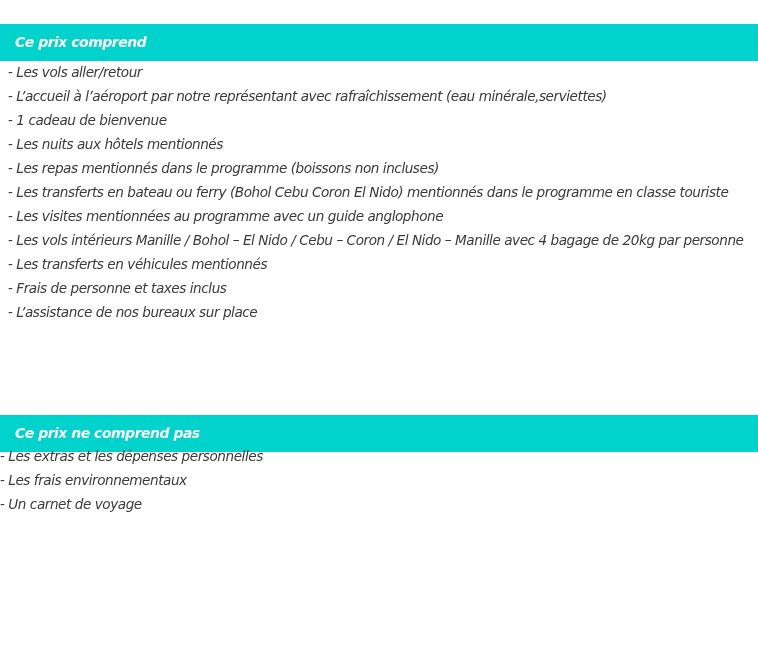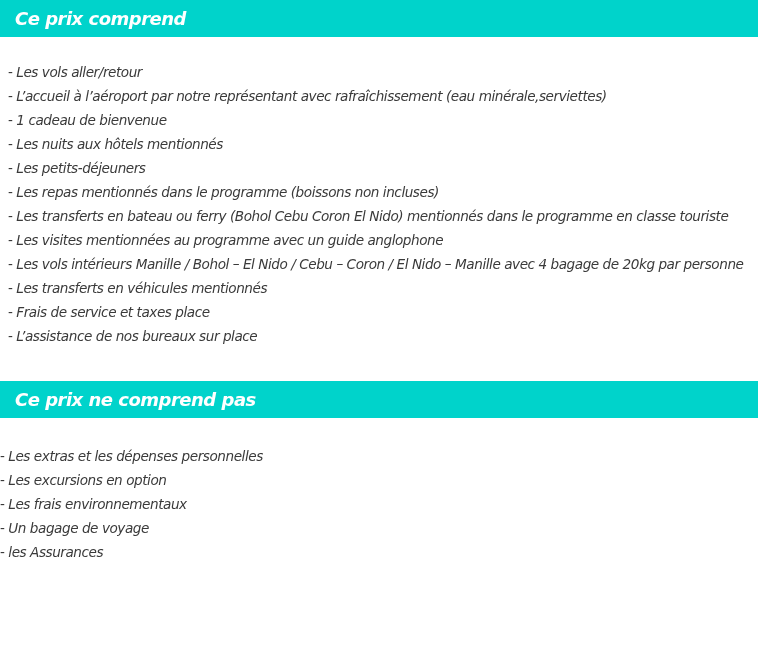--- a/index.html
+++ b/index.html
@@ -16,28 +16,29 @@
     }
     .section-header {
       position: absolute;
       left: 0;
       width: 758px;
       height: 37px;
       background: #00d3cb;
       color: #ffffff;
       font-style: italic;
       font-weight: bold;
-      font-size: 18px;
+      font-size: 14px;
       line-height: 37px;
       box-sizing: border-box;
       padding-left: 15px;
       letter-spacing: -0.5px;
+      margin-top: 24px;
     }
     #hdr1 { top: 0; }
-    #hdr2 { top: 381px; }
+    #hdr2 { top: 391px; }
     .list {
       position: absolute;
       left: 0;
       margin: 0;
       padding: 0;
       list-style: none;
     }
     #list1 { top: 60px; padding-left: 8px; }
     #list2 { top: 444px; }
     .list li {
@@ -56,33 +57,30 @@
 
 <div class="section-header" id="hdr1">
   <span>Ce prix comprend</span>
 </div>
 
 <ul class="list" id="list1">
   <li><span class="dash">- </span><span>Les vols aller/retour</span></li>
   <li><span class="dash">- </span><span>L’accueil à l’aéroport par notre représentant avec rafraîchissement (eau minérale,serviettes)</span></li>
   <li><span class="dash">- </span><span>1 cadeau de bienvenue</span></li>
   <li><span class="dash">- </span><span>Les nuits aux hôtels mentionnés</span></li>
-  <li><span class="dash">- </span><span>Les petits-déjeuners</span></li>
   <li><span class="dash">- </span><span>Les repas mentionnés dans le programme (boissons non incluses)</span></li>
   <li><span class="dash">- </span><span>Les transferts en bateau ou ferry (Bohol Cebu Coron El Nido) mentionnés dans le programme en classe touriste</span></li>
   <li><span class="dash">- </span><span>Les visites mentionnées au programme avec un guide anglophone</span></li>
   <li><span class="dash">- </span><span>Les vols intérieurs Manille / Bohol – El Nido / Cebu – Coron / El Nido – Manille avec 4 bagage de 20kg par personne</span></li>
   <li><span class="dash">- </span><span>Les transferts en véhicules mentionnés</span></li>
-  <li><span class="dash">- </span><span>Frais de service et taxes place</span></li>
+  <li><span class="dash">- </span><span>Frais de personne et taxes inclus</span></li>
   <li><span class="dash">- </span><span>L’assistance de nos bureaux sur place</span></li>
 </ul>
 
 <div class="section-header" id="hdr2">
   <span>Ce prix ne comprend pas</span>
 </div>
 
 <ul class="list" id="list2">
   <li><span class="dash">- </span><span>Les extras et les dépenses personnelles</span></li>
-  <li><span class="dash">- </span><span>Les excursions en option</span></li>
   <li><span class="dash">- </span><span>Les frais environnementaux</span></li>
-  <li><span class="dash">- </span><span>Un bagage de voyage</span></li>
-  <li><span class="dash">- </span><span>les Assurances</span></li>
+  <li><span class="dash">- </span><span>Un carnet de voyage</span></li>
 </ul>
 
 </body></html>

